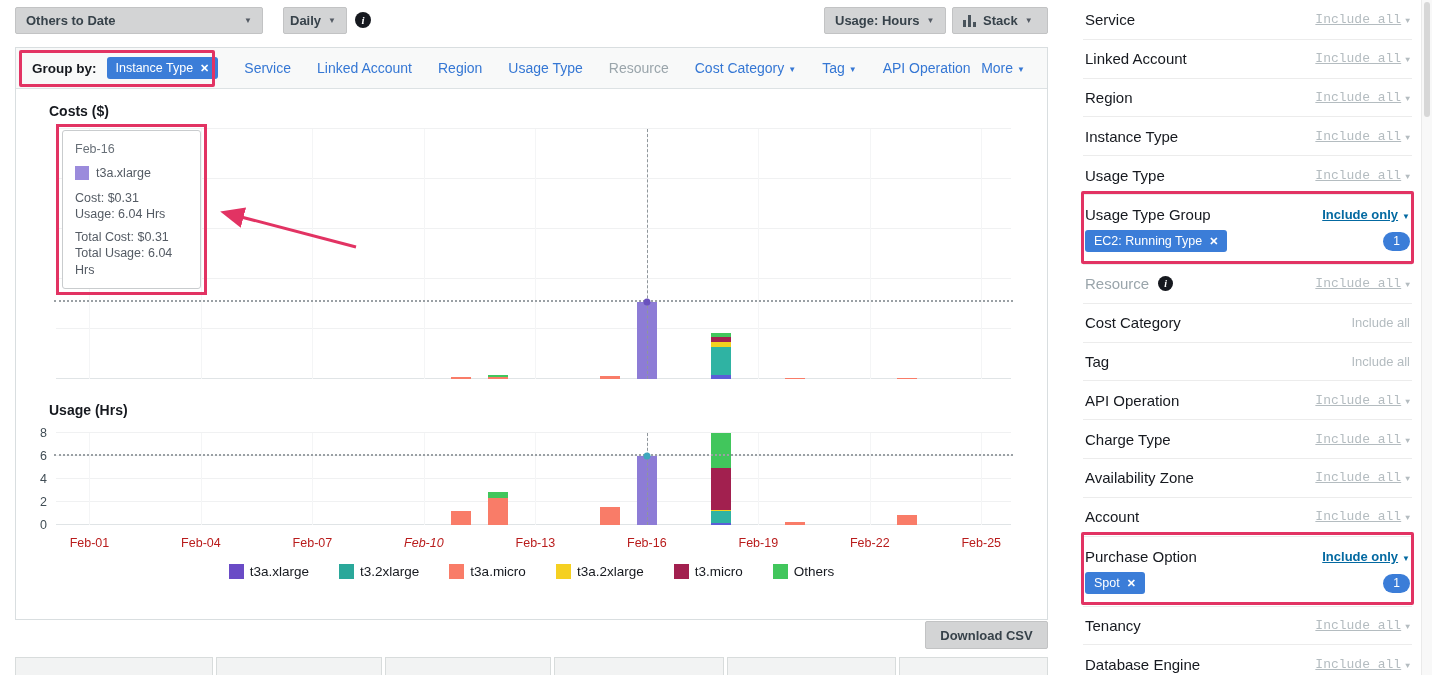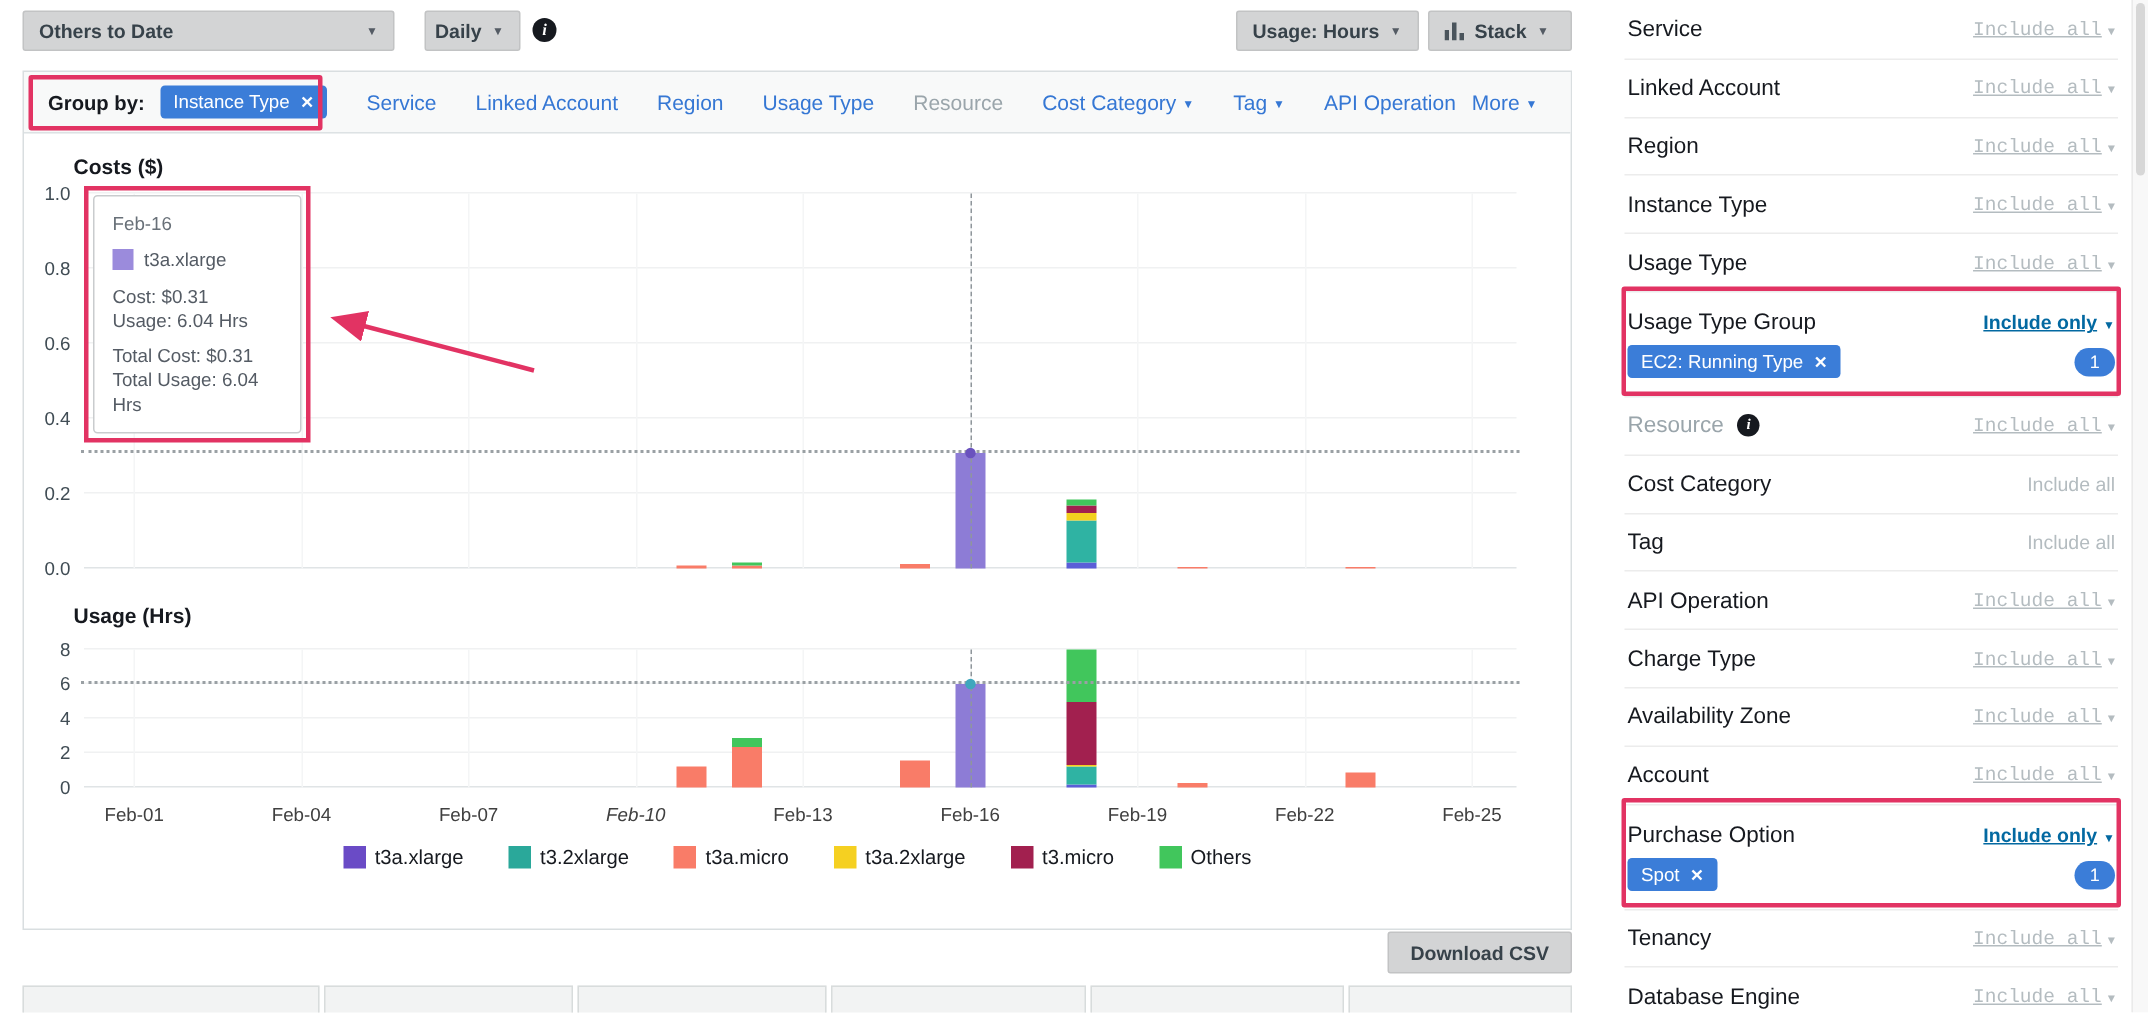--- a/index.html
+++ b/index.html
@@ -37,21 +37,21 @@
   .plot{position:absolute;left:40px;width:955px;overflow:visible;}
   #plot-costs{top:81px;height:250px;} #plot-usage{top:385px;height:92px;}
   .hgrid{position:absolute;left:0;right:0;height:1px;background:#f0f1f2;}
   .hgrid.zero{background:#e0e4e6;}
   .vgrid{position:absolute;top:0;bottom:0;width:1px;background:#f4f5f6;}
   .seg{position:absolute;width:20px;transform:translateX(-50%);z-index:3;}
   .dotted{position:absolute;left:-2px;right:-2px;border-top:2px dotted #9aa0a4;z-index:5;}
   .dashv{position:absolute;top:0;bottom:0;border-left:1px dashed #8f969b;z-index:6;}
   .refdot{position:absolute;width:7px;height:7px;border-radius:50%;transform:translate(-50%,50%);z-index:7;}
   .xlabels{position:absolute;left:40px;top:488px;width:955px;height:16px;}
-  .xlabels span{position:absolute;transform:translateX(-50%);font-size:12.5px;color:#404040;white-space:nowrap;}
+  .xlabels span{position:absolute;transform:translateX(-50%);font-size:12.5px;color:#b91c1c;white-space:nowrap;}
   .legend{position:absolute;left:0;right:0;top:516px;display:flex;justify-content:center;gap:30px;}
   .legend-item{display:flex;align-items:center;gap:6px;font-size:13.5px;color:#16191f;}
   .swatch{width:15px;height:15px;display:inline-block;}
   
   .tt-wrap{position:absolute;left:56px;top:124px;border:3px solid #e23363;padding:3px;z-index:20;}
   .tooltip{background:#fff;border:1px solid #c9ccce;border-radius:3px;padding:10px 12px;width:139px;
     font-size:12.5px;color:#545b64;line-height:1.3;}
   .tt-date{color:#687078;margin-bottom:8px;}
   .tt-series{display:flex;align-items:center;gap:7px;margin-bottom:8px;}
   .tt-sw{width:14px;height:14px;background:#9b8bdc;flex:none;}
@@ -127,28 +127,20 @@
       <span class="tab">Region</span>
       <span class="tab">Usage Type</span>
       <span class="tab muted">Resource</span>
       <span class="tab">Cost Category<span class="caret">▼</span></span>
       <span class="tab">Tag<span class="caret">▼</span></span>
       <span class="tab">API Operation</span>
       <span class="tab tab-more">More<span class="caret">▼</span></span>
     </div>
 
   <div class="chart-title" id="t-costs">Costs ($)</div>
-  <div class="ylabels" id="yl-costs">
-      <span style="bottom: 100%;">1.0</span>
-      <span style="bottom: 80%;">0.8</span>
-      <span style="bottom: 60%;">0.6</span>
-      <span style="bottom: 40%;">0.4</span>
-      <span style="bottom: 20%;">0.2</span>
-      <span style="bottom: 0%;">0.0</span>
-    </div>
   <div class="plot" id="plot-costs">
       <div class="hgrid" style="bottom: 100%;"></div>
       <div class="hgrid" style="bottom: 80%;"></div>
       <div class="hgrid" style="bottom: 60%;"></div>
       <div class="hgrid" style="bottom: 40%;"></div>
       <div class="hgrid" style="bottom: 20%;"></div>
       <div class="hgrid zero" style="bottom: 0%;"></div>
       <div class="vgrid" style="left: 3.50195%;"></div>
       <div class="vgrid" style="left: 15.1751%;"></div>
       <div class="vgrid" style="left: 26.8482%;"></div>

